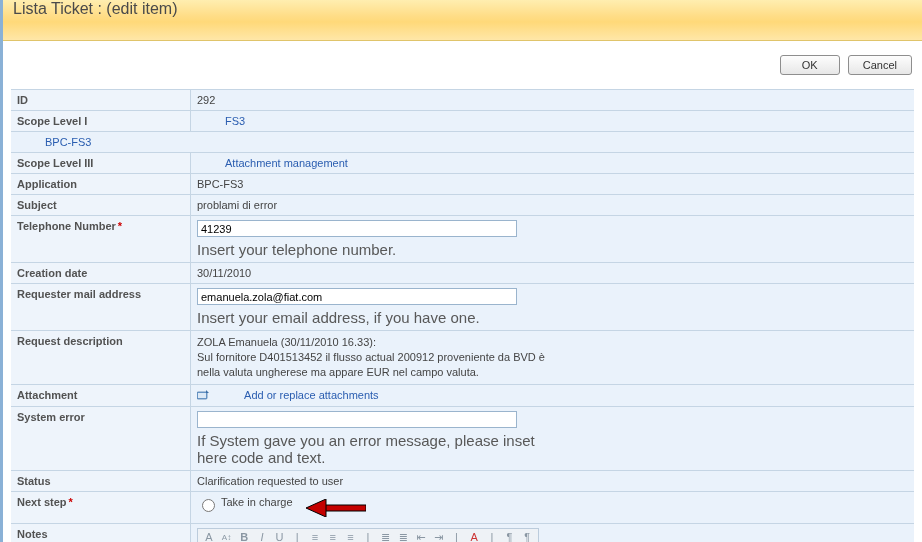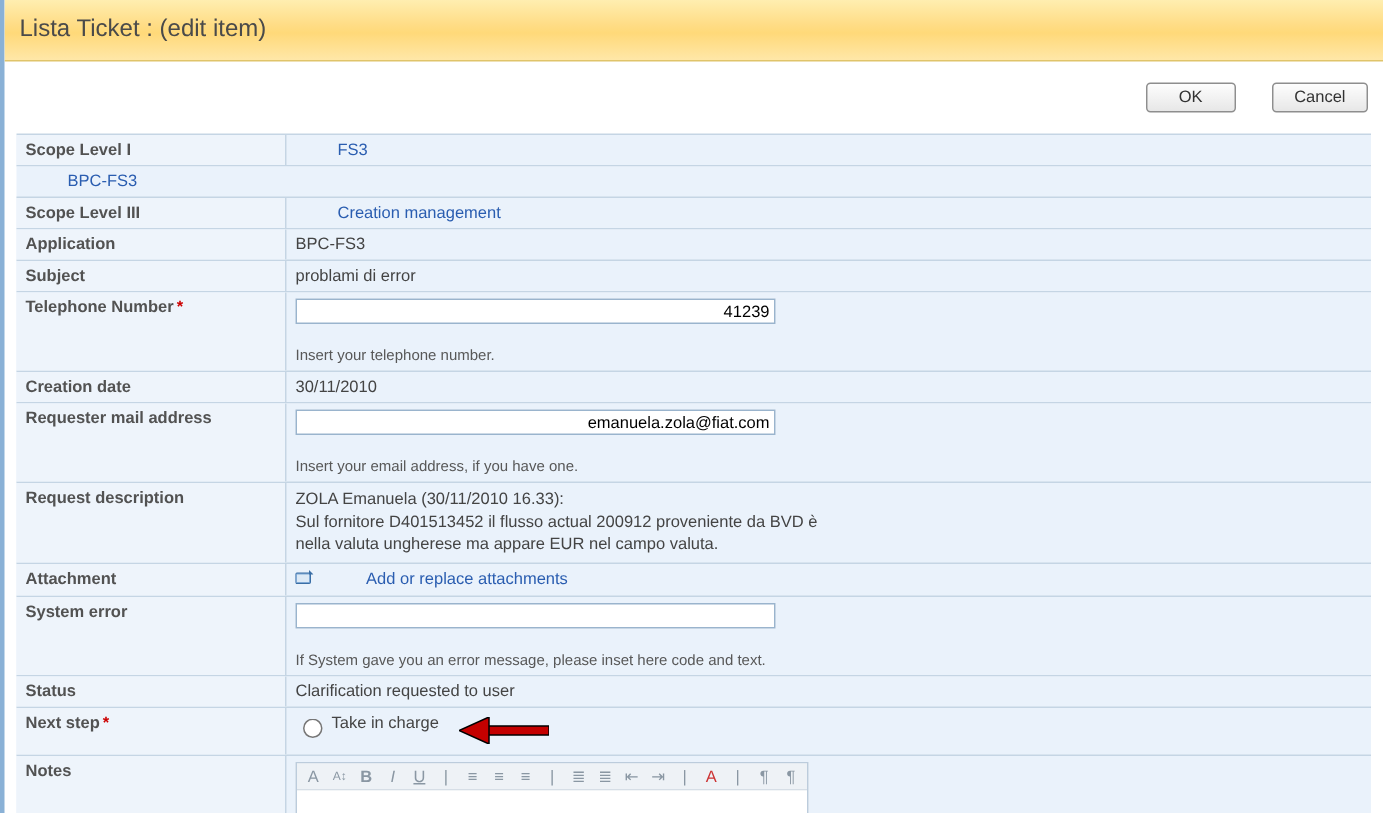--- a/index.html
+++ b/index.html
@@ -16,31 +16,31 @@
     position: relative;
     overflow: hidden;
     border-left: 3px solid #8ab1d6;
     box-sizing: border-box;
   }
   .titlebar {
     background: linear-gradient(#ffeeb0, #ffdd87 40%, #ffd979 55%, #ffe7a8);
     height: 40px;
     padding: 0 10px;
     display: flex;
-    align-items: center;
+    align-items: flex-start;
     border-bottom: 1px solid #e0c46a;
   }
   .titlebar .title {
     font-size: 16px;
     color: #4a4a4a;
   }
   .actions {
     display: flex;
     justify-content: flex-end;
-    gap: 24px;
+    gap: 8px;
     padding: 14px 10px 14px 0;
   }
   .btn {
     min-width: 60px;
     height: 20px;
     font-size: 11px;
     font-family: inherit;
     border: 1px solid #8e8e8e;
     border-radius: 3px;
     background: linear-gradient(#fdfdfd, #e7e7e7);
@@ -88,27 +88,26 @@
 
   .txt {
     width: 320px;
     height: 17px;
     font-family: inherit;
     font-size: 11px;
     border: 1px solid #9ab4cd;
     padding: 1px 3px;
     background: #fff;
     box-sizing: border-box;
-    text-align: right;
   }
   .hint {
     display: block;
     color: #585858;
-    margin-top: 16px;
-    font-size: 10px;
+    margin-top: 4px;
+    font-size: 15px;
   }
   .desc-cell {
     line-height: 1.35;
     color: #4a4a4a;
     max-width: 360px;
   }
   .attach-icon {
     display: inline-block;
     vertical-align: middle;
     margin-right: 4px;
@@ -166,33 +165,37 @@
     <span class="title">Lista Ticket : (edit item)</span>
   </div>
 
   <div class="actions">
     <button class="btn">OK</button>
     <button class="btn">Cancel</button>
   </div>
 
   <div class="form">
 
+    <div class="row">
+      <div class="label">ID</div>
+      <div class="value">292</div>
+    </div>
 
     <div class="row">
       <div class="label">Scope Level I</div>
       <div class="value"><a href="#" class="linkish">FS3</a></div>
     </div>
 
     <div class="row">
       <div class="value"><a href="#" class="linkish">BPC-FS3</a></div>
     </div>
 
     <div class="row">
       <div class="label">Scope Level III</div>
-      <div class="value"><a href="#" class="linkish">Creation management</a></div>
+      <div class="value"><a href="#" class="linkish">Attachment management</a></div>
     </div>
 
     <div class="row">
       <div class="label">Application</div>
       <div class="value">BPC-FS3</div>
     </div>
 
     <div class="row">
       <div class="label">Subject</div>
       <div class="value">problami di error</div>

